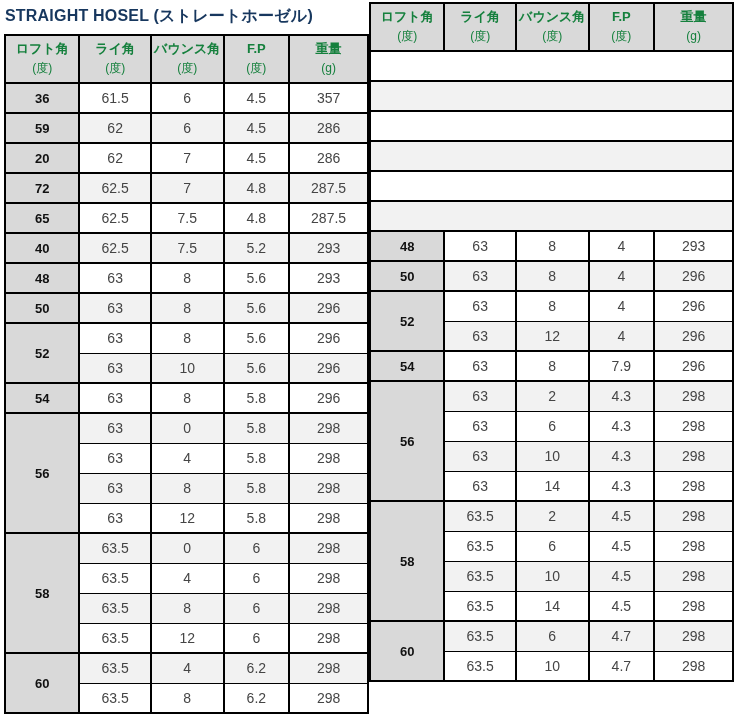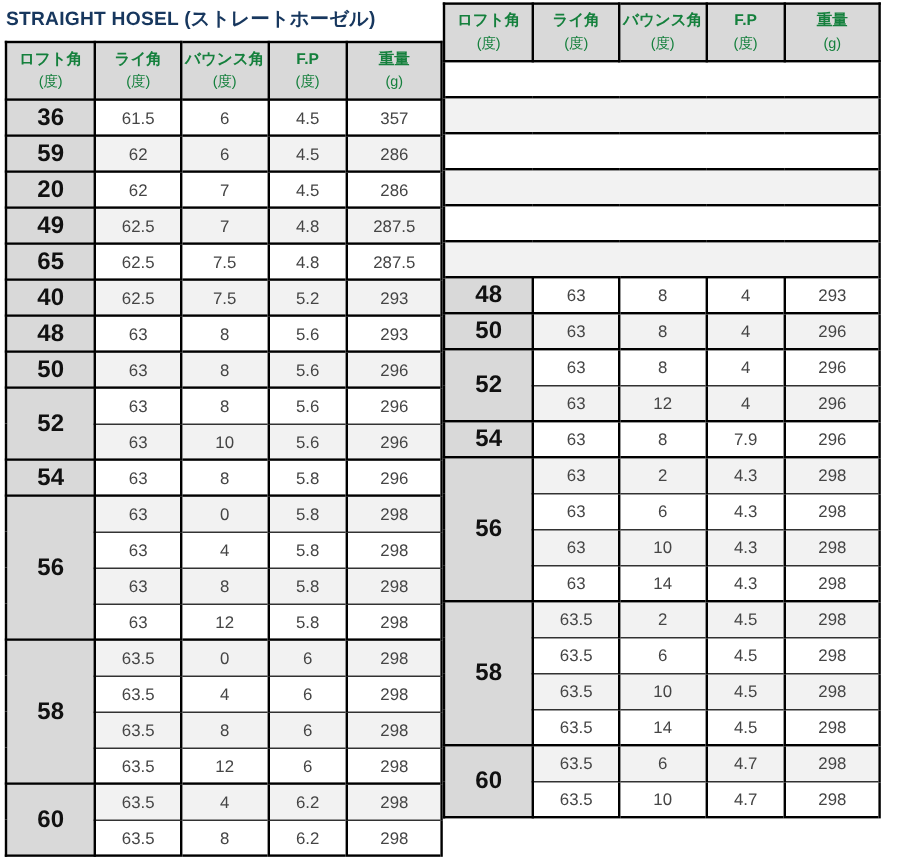--- a/index.html
+++ b/index.html
@@ -30,21 +30,21 @@
   .spec td {
     text-align: center; vertical-align: middle;
     height: 30px; box-sizing: border-box;
     font-size: 14px; color: #454545;
     border-left: 2px solid #000000; border-right: 2px solid #000000;
     border-top: 1px solid #000000; border-bottom: 1px solid #000000;
     background: #ffffff; overflow: hidden;
   }
   .spec tr.group-top > td { border-top: 2px solid #000000; }
   .spec td.loft {
-    background: #d9d9d9; font-weight: bold; font-size: 20px; color: #111111;
+    background: #d9d9d9; font-weight: bold; font-size: 13px; color: #111111;
     border: 2px solid #000000;
   }
   .spec td.band { background: #f2f2f2; }
   .spec td.blank { border-left: 2px solid #000000; border-right: 2px solid #000000; }
 </style>
 </head>
 <body>
 
 <div class="page">
 
@@ -98,21 +98,21 @@
             <td class="band">286</td>
           </tr>
           <tr class="group-top">
             <td rowspan="1" class="loft">20</td>
             <td>62</td>
             <td>7</td>
             <td>4.5</td>
             <td>286</td>
           </tr>
           <tr class="group-top">
-            <td rowspan="1" class="loft">49</td>
+            <td rowspan="1" class="loft">72</td>
             <td class="band">62.5</td>
             <td class="band">7</td>
             <td class="band">4.8</td>
             <td class="band">287.5</td>
           </tr>
           <tr class="group-top">
             <td rowspan="1" class="loft">65</td>
             <td>62.5</td>
             <td>7.5</td>
             <td>4.8</td>

